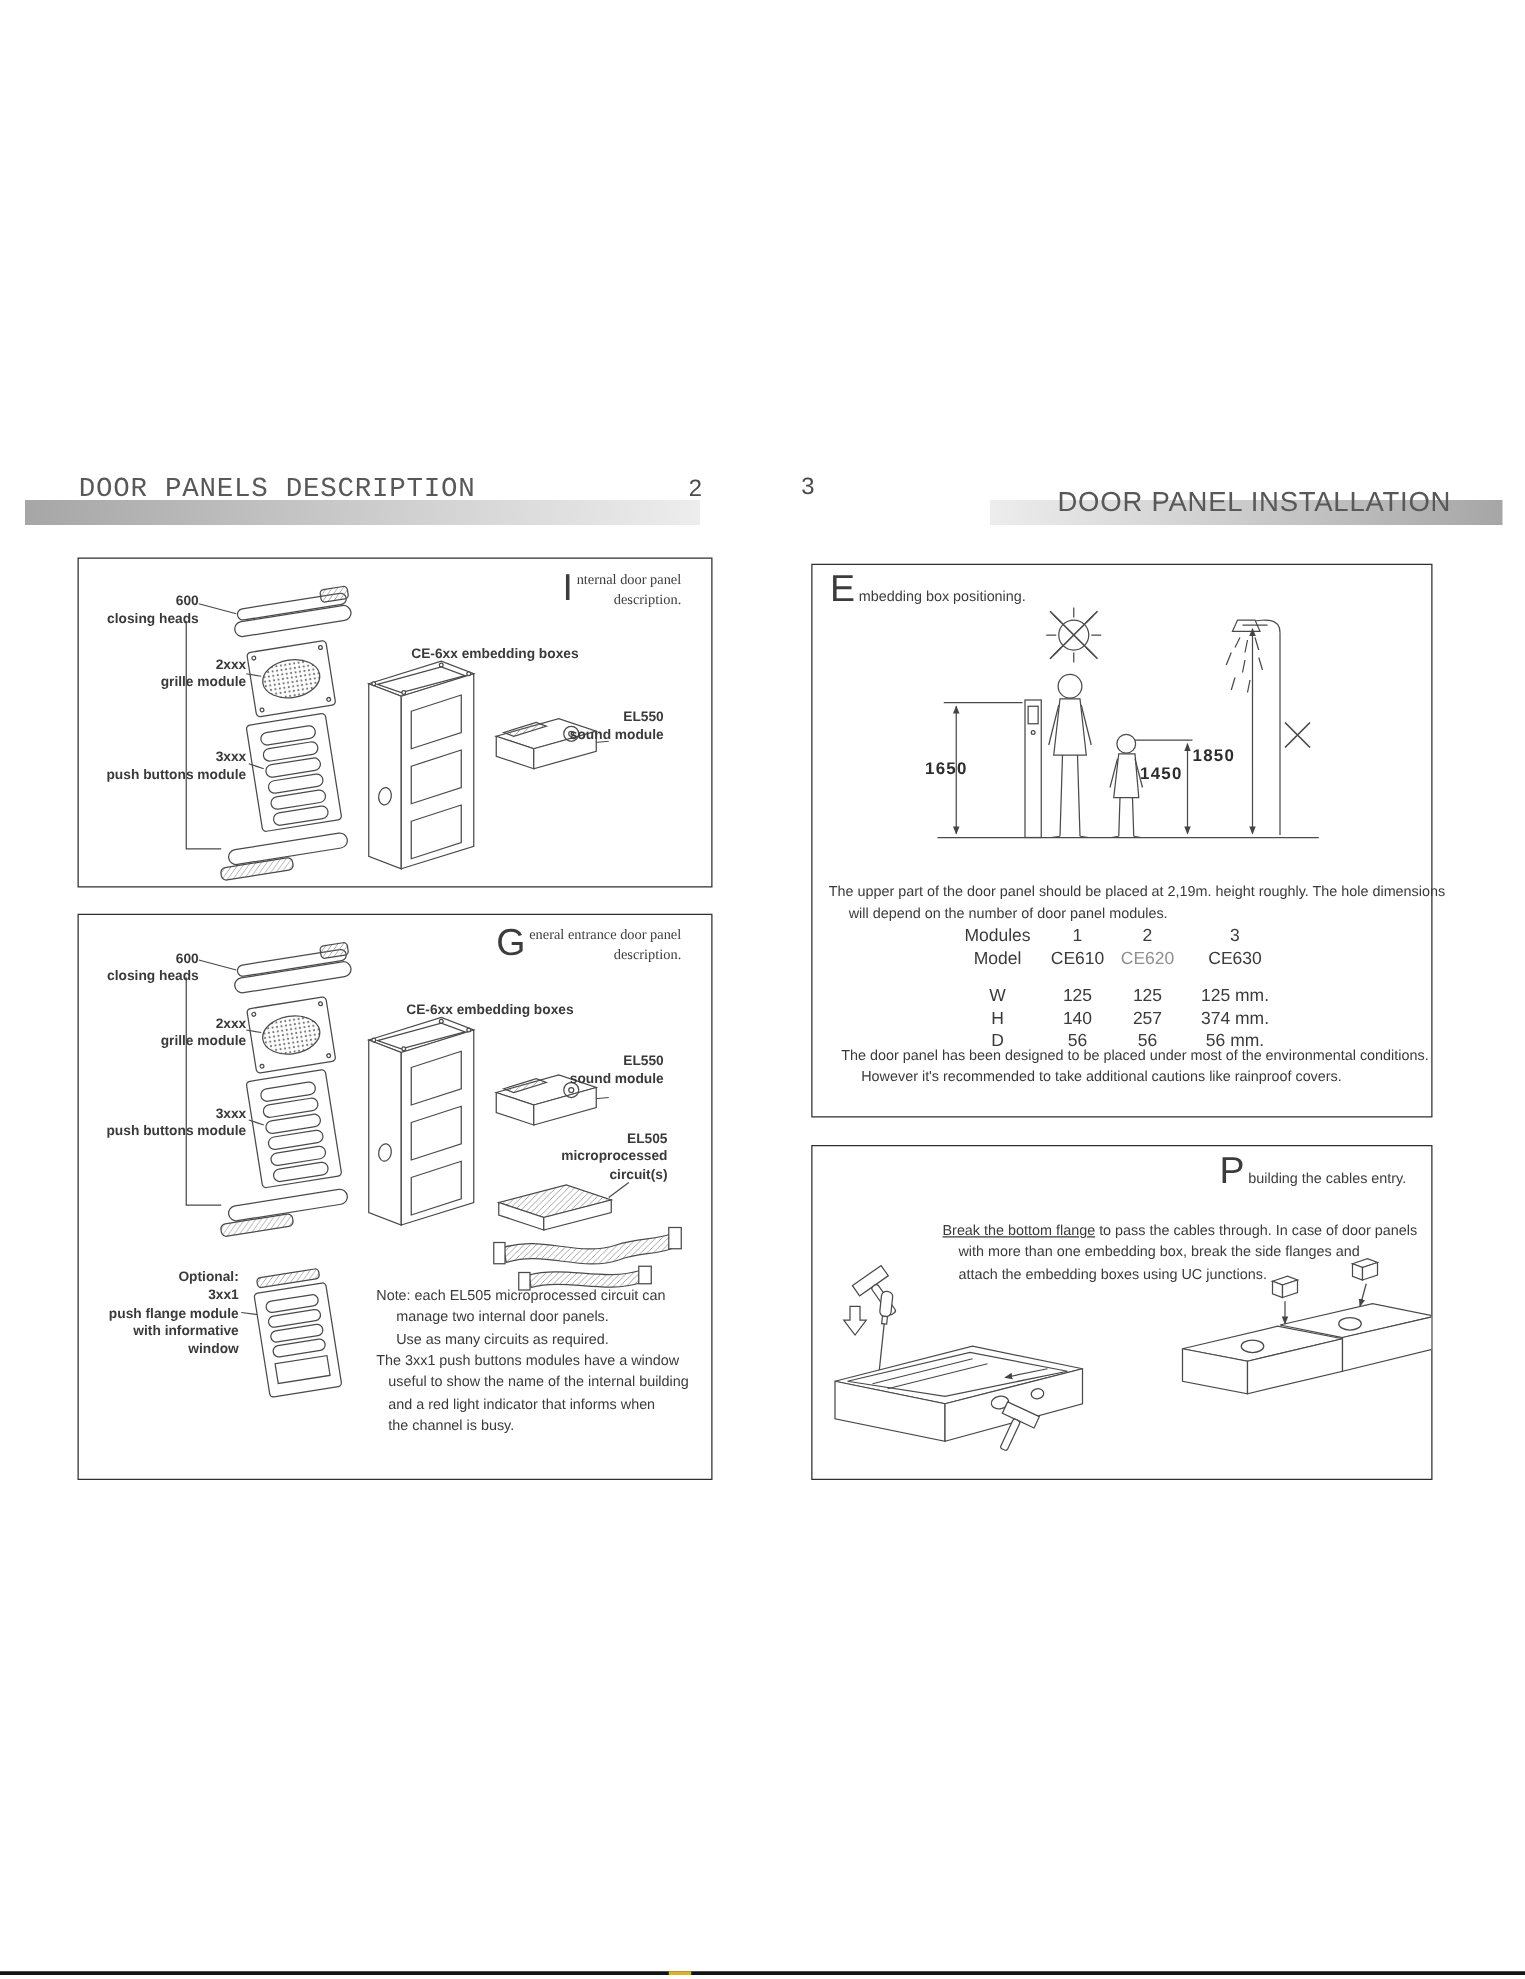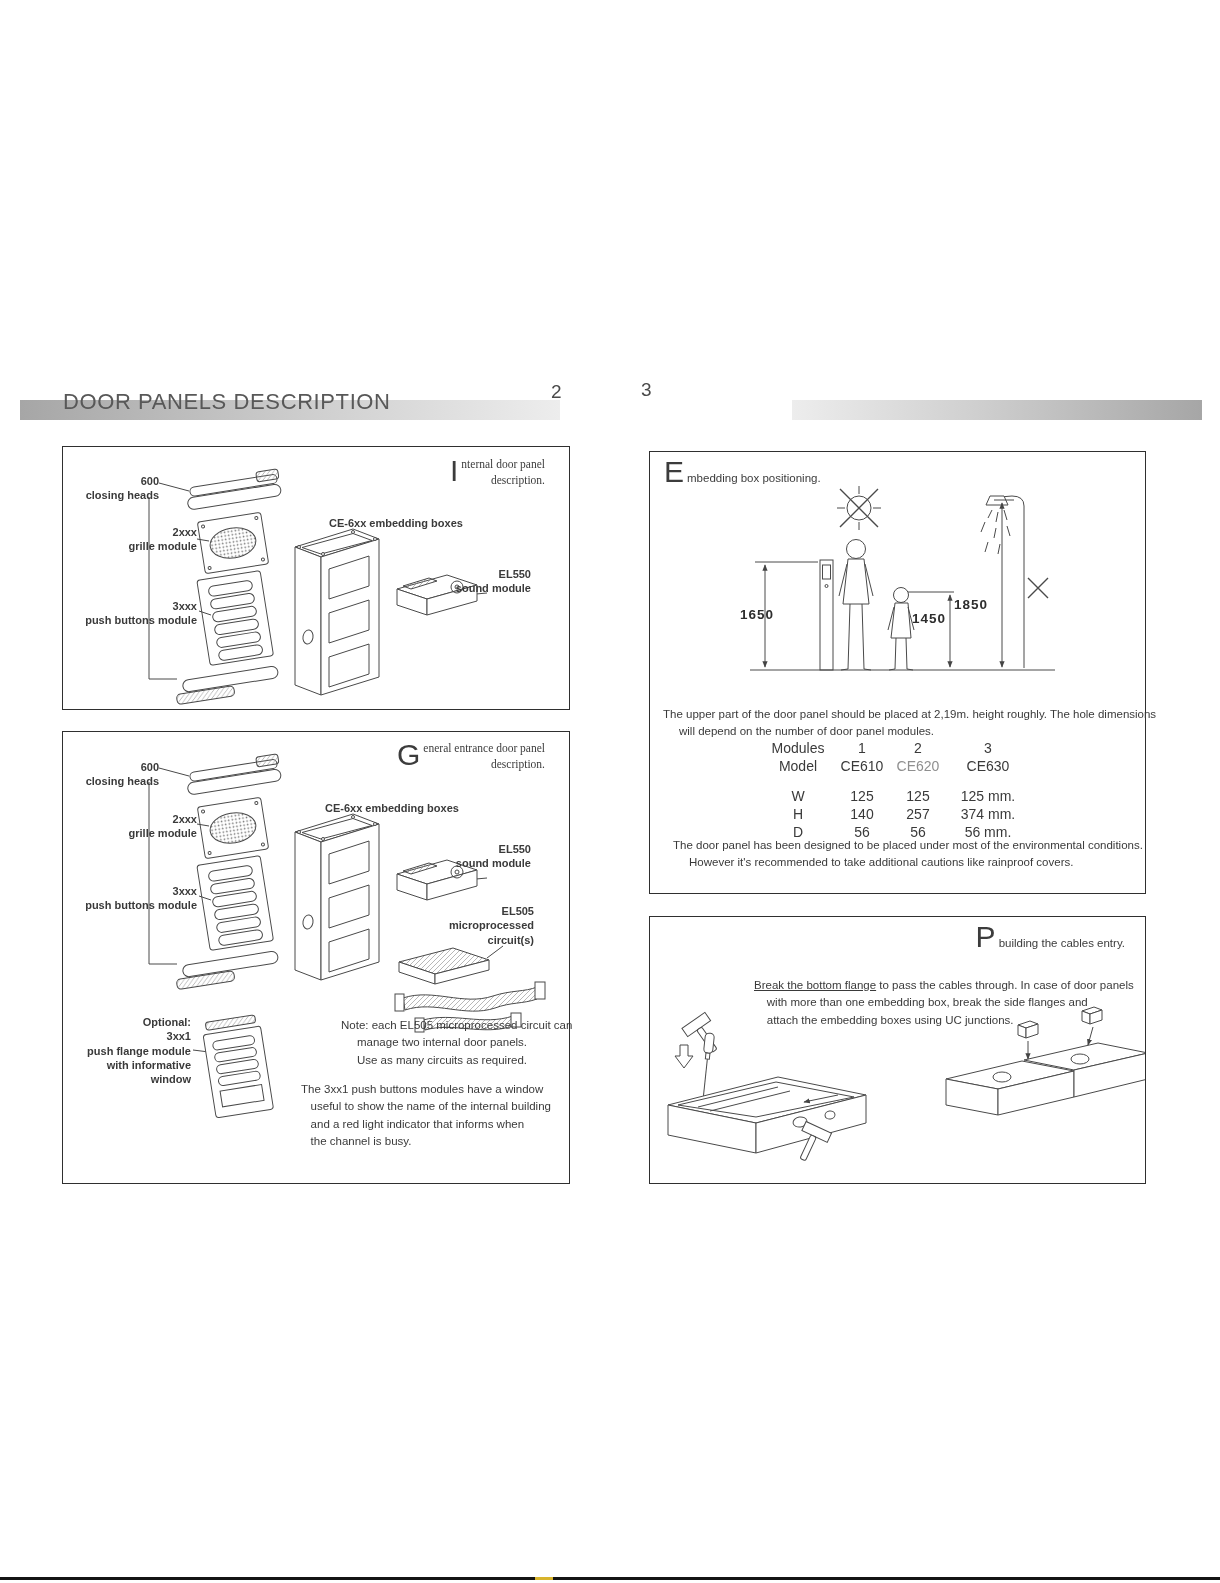--- a/index.html
+++ b/index.html
@@ -40,21 +40,22 @@
   .bottom-line { position:absolute; left:0; top:1577px; width:1220px; height:3px; background:#141414; }
   .bottom-mark { position:absolute; left:535px; top:1577px; width:18px; height:3px; background:#d8b42c; }
 </style>
 </head>
 <body>
 
 <div class="sheet">
 
   <div class="hdr-bar lft"></div>
   <div class="hdr-bar rgt"></div>
-  <div class="title" style="left:63px;top:389px;">DOOR PANELS DESCRIPTION</div>
+  <div class="title" style="left:63px;top:379px;font-family:Liberation Mono, monospace;">DOOR PANELS DESCRIPTION</div>
+  <div class="title" style="left:846px;top:389px;">DOOR PANEL INSTALLATION</div>
   <div class="pagenum" style="left:551px;top:381px;">2</div>
   <div class="pagenum" style="left:641px;top:379px;">3</div>
 
   <div class="box" style="left:62px;top:446px;width:508px;height:264px;">
     <svg class="diagram" width="506" height="262" viewBox="0 0 506 262">
       <defs>
         <pattern id="dots" width="3.6" height="3.6" patternUnits="userSpaceOnUse">
           <circle cx="1.4" cy="1.4" r="0.85" fill="#777"></circle>
         </pattern>
         <pattern id="hatch" width="5" height="5" patternUnits="userSpaceOnUse">
@@ -196,21 +197,21 @@
     <div class="lbl r" style="left:330px;top:110px;width:138px;">EL550
 sound module</div>
     <div class="lbl r" style="left:333px;top:172px;width:138px;">EL505
 microprocessed
 circuit(s)</div>
     <div class="lbl r" style="left:8px;top:283px;width:120px;">Optional:
 3xx1
 push flange module
 with informative
 window</div>
-    <div class="para" style="left:238px;top:285px;margin-left:40px;">Note: each EL505 microprocessed circuit can
+    <div class="para" style="left:238px;top:297px;">Note: each EL505 microprocessed circuit can
      manage two internal door panels.
      Use as many circuits as required.</div>
     <div class="para" style="left:238px;top:349px;">The 3xx1 push buttons modules have a window
    useful to show the name of the internal building
    and a red light indicator that informs when
    the channel is busy.</div>
   </div>
 
   <div class="box" style="left:649px;top:451px;width:497px;height:443px;">
     <svg class="diagram" width="495" height="441" viewBox="0 0 495 441">

